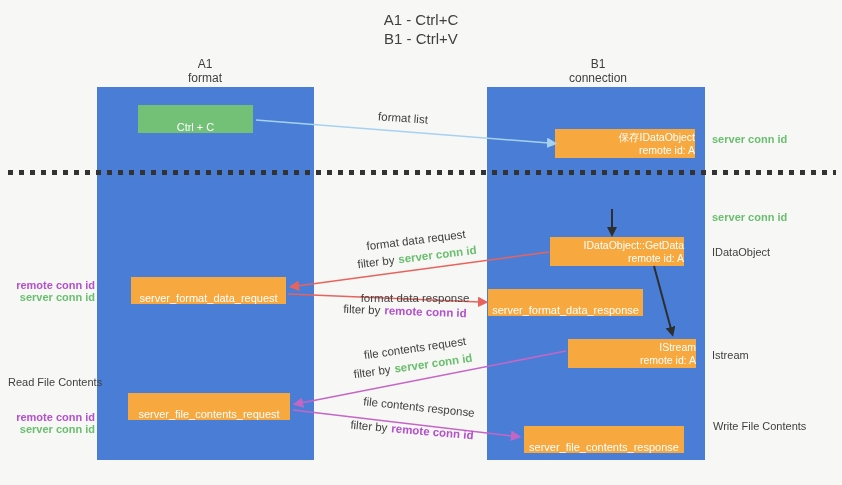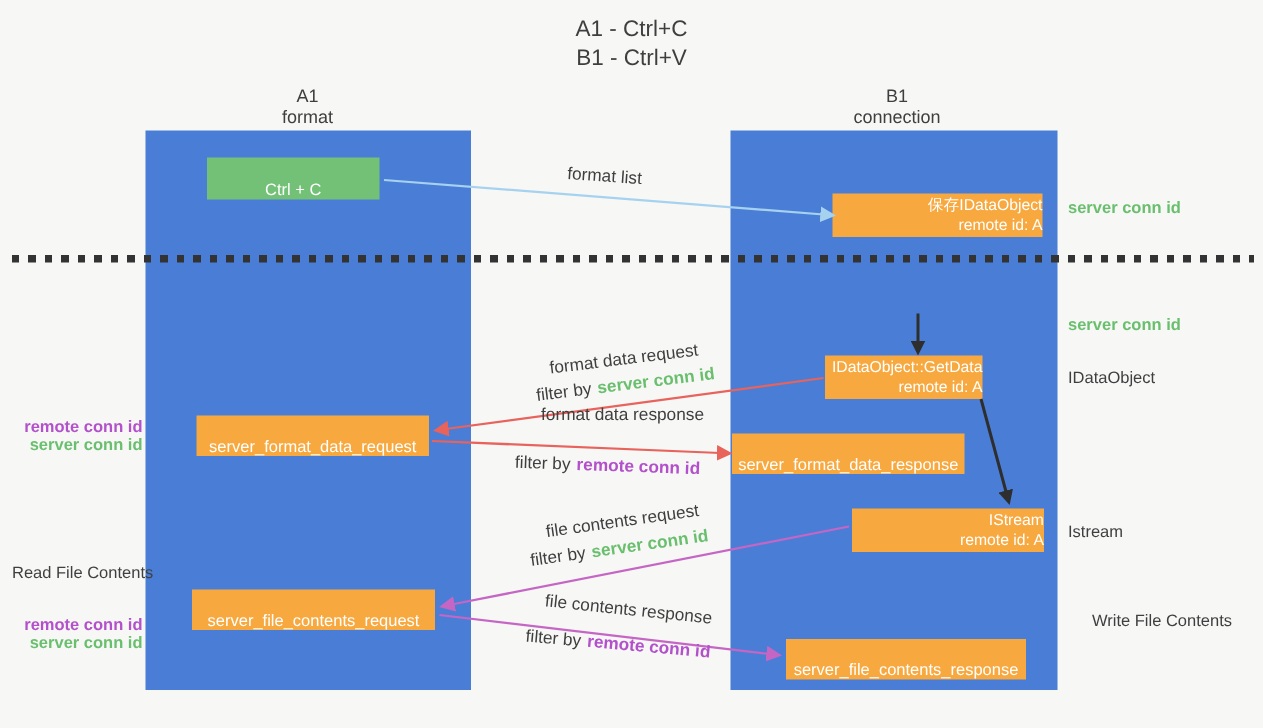--- a/index.html
+++ b/index.html
@@ -69,21 +69,21 @@
   <div class="abs box green-box" style="left:138px;top:105px;width:115px;height:28px;">
     <span>Ctrl + C</span>
   </div>
 
   <div class="abs box two orange-box" style="left:555px;top:129px;width:140px;height:29px;">
     <span>保存IDataObject</span>
     <span>remote id: A</span>
   </div>
 
 
-  <div class="abs box two orange-box" style="left:550px;top:237px;width:105px;height:29px;">
+  <div class="abs box two orange-box" style="left:550px;top:237px;width:134px;height:29px;">
     <span>IDataObject::GetData</span>
     <span>remote id: A</span>
   </div>
 
   <div class="abs box orange-box" style="left:488px;top:289px;width:155px;height:27px;">
     <span>server_format_data_response</span>
   </div>
 
   <div class="abs box orange-box" style="left:131px;top:277px;width:155px;height:27px;">
     <span>server_format_data_request</span>
@@ -130,21 +130,21 @@
     <span>format list</span>
   </div>
 
   <div class="abs mlabel" style="left:416px;top:240px;transform:translate(-50%,-50%) rotate(-7deg);">
     <span>format data request</span>
   </div>
   <div class="abs mlabel" style="left:417px;top:257px;transform:translate(-50%,-50%) rotate(-7deg);">
     <span>filter by</span><span class="green">server conn id</span>
   </div>
 
-  <div class="abs mlabel" style="left:415px;top:277px;transform:translate(-50%,-50%);">
+  <div class="abs mlabel" style="left:415px;top:298px;transform:translate(-50%,-50%);">
     <span>format data response</span>
   </div>
   <div class="abs mlabel" style="left:405px;top:311px;transform:translate(-50%,-50%) rotate(2deg);">
     <span>filter by</span><span class="purple">remote conn id</span>
   </div>
 
   <div class="abs mlabel" style="left:415px;top:348px;transform:translate(-50%,-50%) rotate(-8deg);">
     <span>file contents request</span>
   </div>
   <div class="abs mlabel" style="left:413px;top:366px;transform:translate(-50%,-50%) rotate(-8deg);">
@@ -155,21 +155,21 @@
     <span>file contents response</span>
   </div>
   <div class="abs mlabel" style="left:412px;top:430px;transform:translate(-50%,-50%) rotate(5deg);">
     <span>filter by</span><span class="purple">remote conn id</span>
   </div>
 
   <div class="abs side green" style="left:712px;top:133px;">server conn id</div>
   <div class="abs side green" style="left:712px;top:211px;">server conn id</div>
   <div class="abs side dark" style="left:712px;top:246px;">IDataObject</div>
   <div class="abs side dark" style="left:712px;top:349px;">Istream</div>
-  <div class="abs side dark" style="left:713px;top:408px;margin-left:15px;">Write File Contents</div>
+  <div class="abs side dark" style="left:713px;top:420px;">Write File Contents</div>
 
   <div class="abs side purple rightalign" style="left:0;top:279px;width:95px;">remote conn id</div>
   <div class="abs side green rightalign" style="left:0;top:291px;width:95px;">server conn id</div>
   <div class="abs side dark" style="left:8px;top:376px;">Read File Contents</div>
   <div class="abs side purple rightalign" style="left:0;top:411px;width:95px;">remote conn id</div>
   <div class="abs side green rightalign" style="left:0;top:423px;width:95px;">server conn id</div>
 
 </div>
 
 </body></html>

